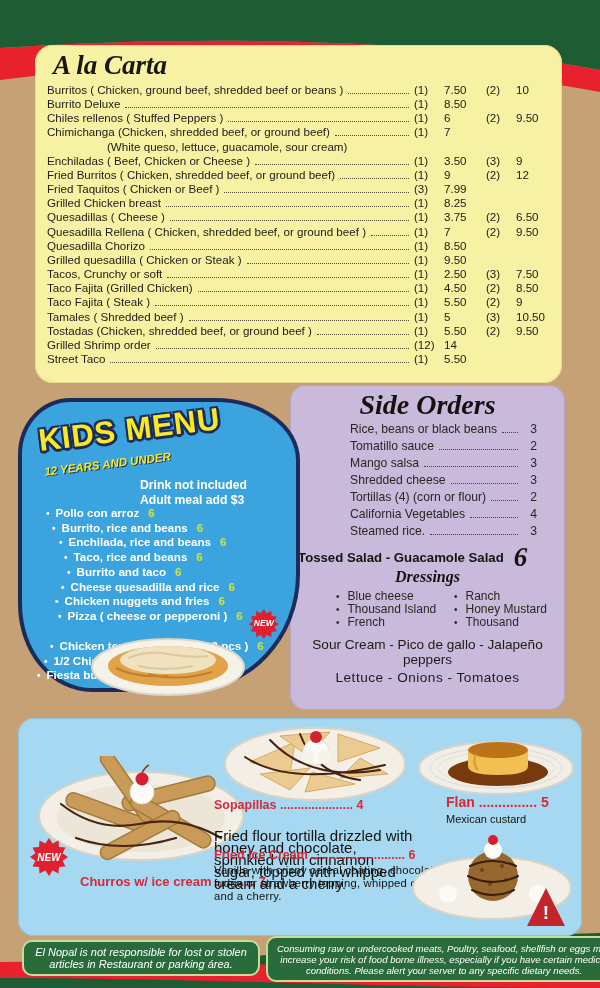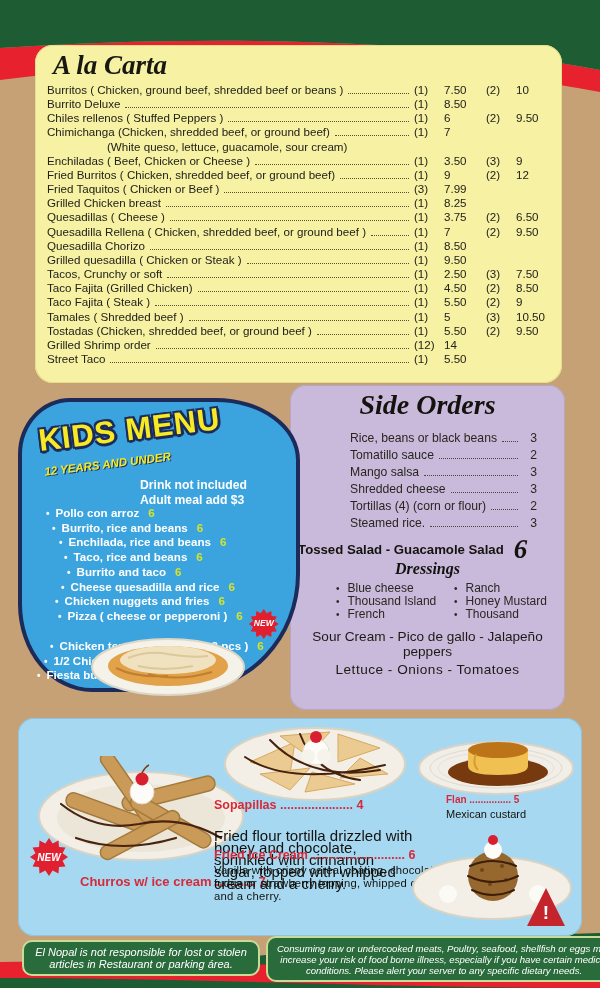--- a/index.html
+++ b/index.html
@@ -55,21 +55,21 @@
     background:#e01f2f;color:#fff;font-style:italic;font-weight:bold;font-size:8.5px;flex:none;
     align-self:center;margin-left:6px;
     clip-path:polygon(100% 50%,85.7% 59.6%,93.3% 75%,76.2% 76.2%,75% 93.3%,59.6% 85.7%,50% 100%,40.4% 85.7%,25% 93.3%,23.8% 76.2%,6.7% 75%,14.3% 59.6%,0% 50%,14.3% 40.4%,6.7% 25%,23.8% 23.8%,25% 6.7%,40.4% 14.3%,50% 0%,59.6% 14.3%,75% 6.7%,76.2% 23.8%,93.3% 25%,85.7% 40.4%);}
   .plate-kids{position:absolute;left:88px;top:630px;z-index:2;}
 
   
   .panel-side{position:absolute;left:290px;top:385px;width:275px;height:325px;background:#c9badc;
     border-radius:16px;z-index:0;box-sizing:border-box;box-shadow:0 0 0 1px #b5a5c9 inset;}
   .side-title{text-align:center;font-family:"Liberation Serif",serif;font-style:italic;font-weight:bold;
     font-size:28px;color:#14120e;margin-top:4px;line-height:32px;}
-  .side-list{margin:9px 28px 0 60px;}
+  .side-list{margin:0 28px 0 60px;}
   .side-row{display:flex;align-items:baseline;font-size:12.2px;color:#29261f;line-height:17px;}
   .side-row .leader{border-bottom-color:#4c463a;margin-bottom:2px;}
   .side-price{flex:none;width:14px;text-align:right;}
   .salad-line{display:flex;align-items:center;margin-top:7px;
     font-weight:bold;font-size:13.2px;color:#15130e;}
   .salad-price{font-family:"Liberation Serif",serif;font-style:italic;font-weight:bold;
     font-size:27px;margin-left:10px;line-height:20px;}
   .dressings-title{text-align:center;font-family:"Liberation Serif",serif;font-style:italic;
     font-weight:bold;font-size:16px;color:#14120e;margin-top:1px;}
   .dress-cols{display:flex;margin:4px 0 0 46px;}
@@ -93,21 +93,21 @@
   .churros-cap{position:absolute;left:62px;top:156px;font-size:13px;}
   .sopa-photo{position:absolute;left:202px;top:4px;}
   .sopa-block{position:absolute;left:196px;top:80px;width:204px;}
   .sopa-cap{font-size:12.5px;}
   .sopa-desc{font-size:15px;color:#14120e;line-height:12px;margin-top:18px;}
   .fried-block{position:absolute;left:196px;top:130px;width:232px;}
   .fried-cap{font-size:12.5px;}
   .fried-desc{font-size:11.3px;color:#14120e;line-height:13px;margin-top:2px;letter-spacing:.2px;}
   .flan-photo{position:absolute;left:398px;top:12px;}
   .flan-block{position:absolute;left:428px;top:76px;}
-  .flan-cap{font-size:10px;}
+  .flan-cap{font-size:14px;}
   .flan-desc{font-size:11px;color:#14120e;margin-top:3px;}
   .fried-photo{position:absolute;left:392px;top:114px;}
   .warn-triangle{position:absolute;left:527px;top:888px;width:38px;height:38px;z-index:4;
     clip-path:polygon(50% 0,100% 100%,0 100%);background:#c4242b;display:flex;align-items:flex-end;
     justify-content:center;color:#fff;font-weight:bold;font-size:19px;padding-bottom:2px;box-sizing:border-box;}
 
   
   .note{position:absolute;background:#2a6b3c;border:2px solid #c8dc9a;border-radius:10px;color:#fff;
     font-style:italic;text-align:center;box-sizing:border-box;z-index:3;display:flex;align-items:center;
     justify-content:center;padding:2px 8px;}
@@ -486,20 +486,25 @@
           <span class="leader"></span>
           <span class="side-price">3</span>
         </div>
 
         <div class="side-row">
           <span>Tortillas  (4)  (corn or flour)</span>
           <span class="leader"></span>
           <span class="side-price">2</span>
         </div>
 
+        <div class="side-row">
+          <span>California Vegetables</span>
+          <span class="leader"></span>
+          <span class="side-price">4</span>
+        </div>
 
         <div class="side-row">
           <span>Steamed rice.</span>
           <span class="leader"></span>
           <span class="side-price">3</span>
         </div>
       </div>
     <div class="salad-line">
       <span>- Tossed Salad  - Guacamole  Salad</span>
       <span class="salad-price">6</span>

